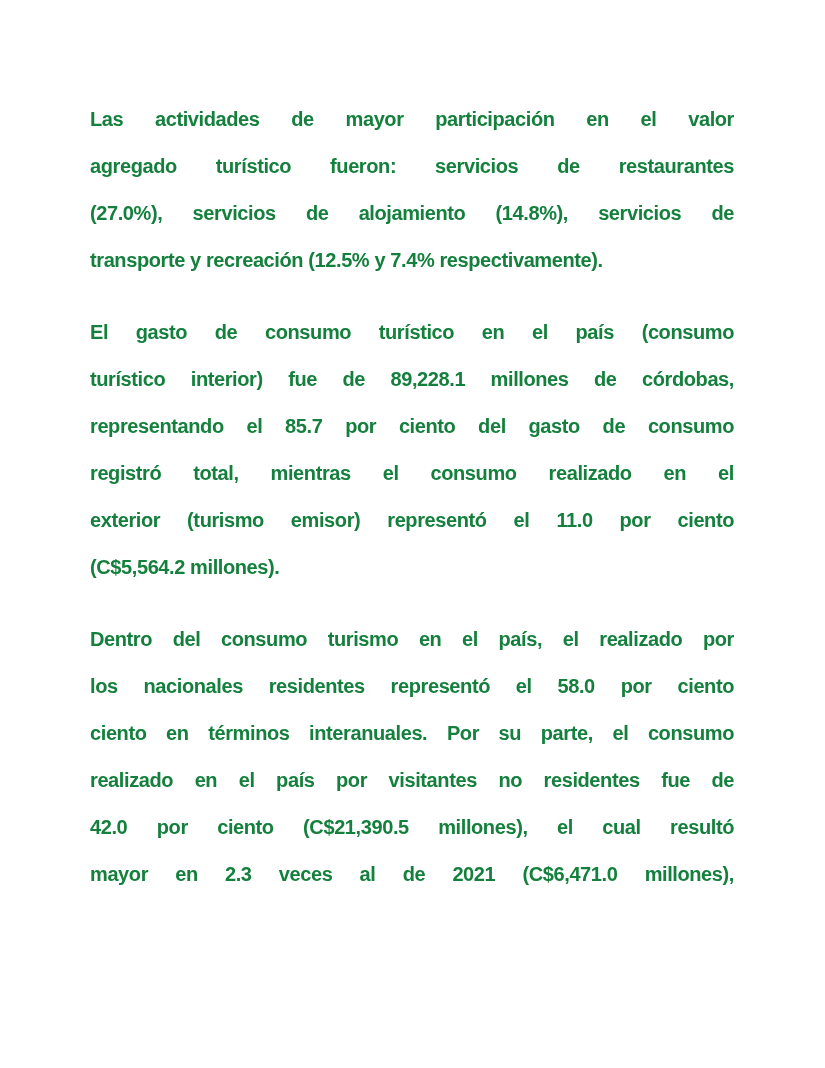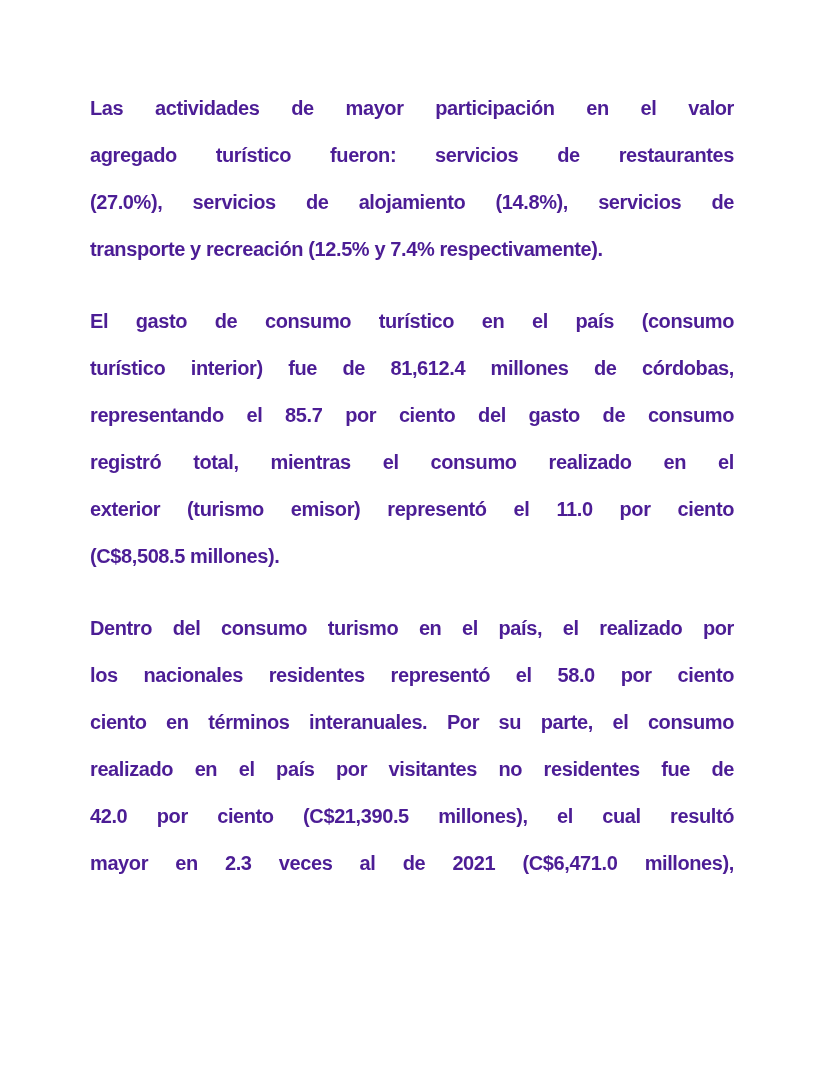--- a/index.html
+++ b/index.html
@@ -15,24 +15,24 @@
   }
   .page {
     position: relative;
     width: 825px;
     height: 1068px;
     background: #ffffff;
     box-sizing: border-box;
   }
   .textblock {
     position: absolute;
-    top: 85px;
+    top: 96px;
     left: 90px;
     width: 644px;
-    color: #4c1d95;
+    color: #15803d;
   }
   .para {
     margin: 0 0 25px 0;
   }
   .para:last-child {
     margin-bottom: 0;
   }
   .line {
     font-size: 20px;
     font-weight: 700;
@@ -57,25 +57,25 @@
 
     <div class="para">
       <div class="line">Las actividades de mayor participación en el valor</div>
       <div class="line">agregado turístico fueron: servicios de restaurantes</div>
       <div class="line">(27.0%), servicios de alojamiento (14.8%), servicios de</div>
       <div class="line natural">transporte y recreación (12.5% y 7.4% respectivamente).</div>
     </div>
 
     <div class="para">
       <div class="line">El gasto de consumo turístico en el país (consumo</div>
-      <div class="line">turístico interior) fue de 81,612.4 millones de córdobas,</div>
+      <div class="line">turístico interior) fue de 89,228.1 millones de córdobas,</div>
       <div class="line">representando el 85.7 por ciento del gasto de consumo</div>
       <div class="line">registró total, mientras el consumo realizado en el</div>
       <div class="line">exterior (turismo emisor) representó el 11.0 por ciento</div>
-      <div class="line natural">(C$8,508.5 millones).</div>
+      <div class="line natural">(C$5,564.2 millones).</div>
     </div>
 
     <div class="para">
       <div class="line">Dentro del consumo turismo en el país, el realizado por</div>
       <div class="line">los nacionales residentes representó el 58.0 por ciento</div>
       <div class="line">ciento en términos interanuales. Por su parte, el consumo</div>
       <div class="line">realizado en el país por visitantes no residentes fue de</div>
       <div class="line">42.0 por ciento (C$21,390.5 millones), el cual resultó</div>
       <div class="line">mayor en 2.3 veces al de 2021 (C$6,471.0 millones),</div>
     </div>

